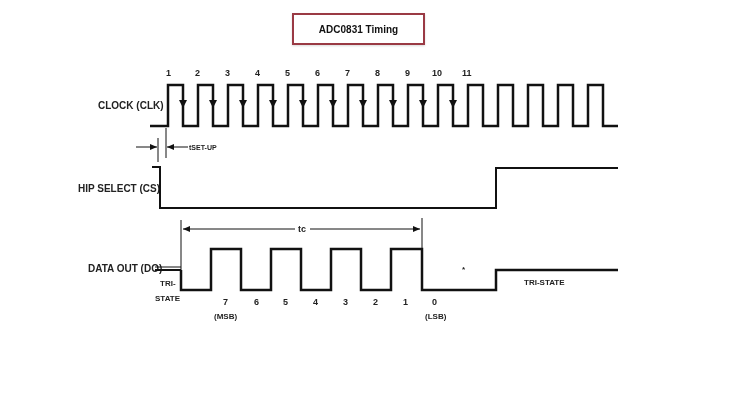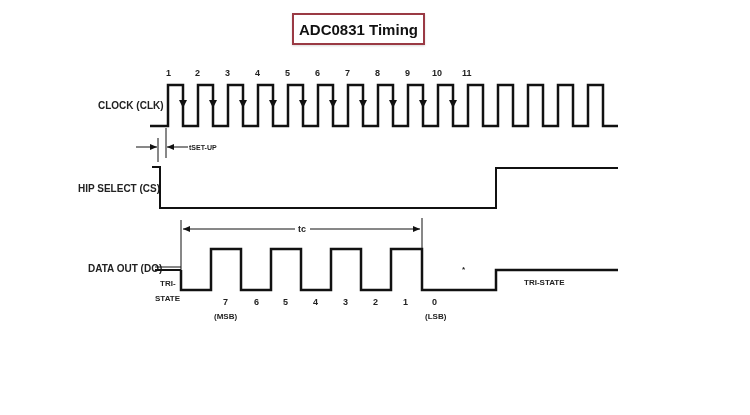--- a/index.html
+++ b/index.html
@@ -1,21 +1,21 @@
 <!DOCTYPE html>
 <html><head>
   <meta charset="utf-8">
   <style>
     html, body { margin:0; padding:0; background:#ffffff; }
     body { width:750px; height:415px; position:relative; overflow:hidden; font-family:"Liberation Sans", sans-serif; }
     .title-box {
       position:absolute; left:292px; top:13px; width:133px; height:32px;
       border:2px solid #9a3a44; box-sizing:border-box; background:#fff;
       display:flex; align-items:center; justify-content:center;
-      font-family:"Liberation Sans", sans-serif; font-weight:bold; font-size:15px; color:#111;
+      font-family:"Liberation Sans", sans-serif; font-weight:bold; font-size:10px; color:#111;
       box-shadow: 0 1px 2px rgba(0,0,0,0.15);
     }
     svg.diagram { position:absolute; left:0; top:0; }
     .lbl { font-family:"Liberation Sans", sans-serif; font-weight:bold; fill:#222; }
   </style>
 </head>
 <body>
 
 <div class="title-box">
   <span>ADC0831  Timing</span>

